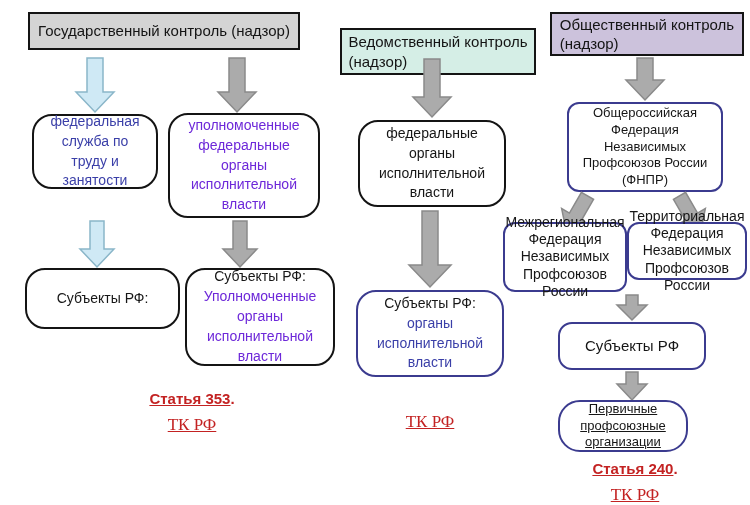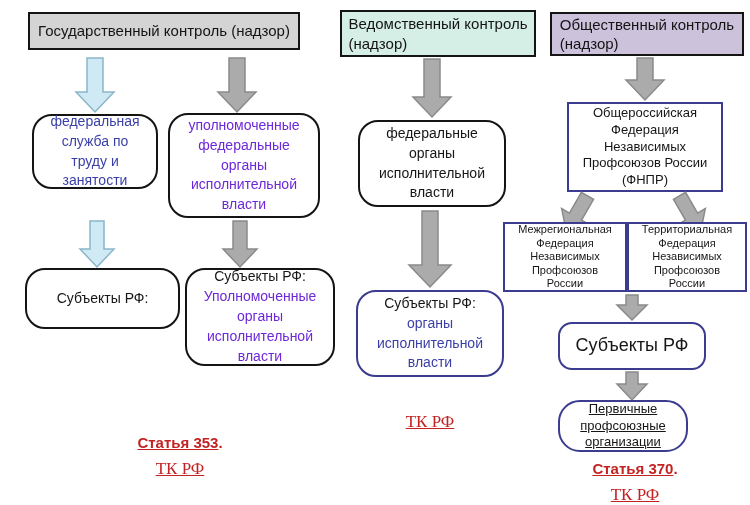--- a/index.html
+++ b/index.html
@@ -17,22 +17,22 @@
   .hdr-mint     { background:#d5eee6; }
   .hdr-lavender { background:#ccc2dc; }
   .node {
     position:absolute; box-sizing:border-box; background:#ffffff;
     border:2.5px solid #141414; border-radius:20px;
     display:flex; flex-direction:column; align-items:center; justify-content:center;
     text-align:center; font-size:14px; line-height:1.42; white-space:pre-line;
     padding:4px 6px;
   }
   .navy  { border-color:#3b3b8f; }
-  .rect  { border-radius:0; }
-  .small { font-size:11px; line-height:1.24; border-width:2px; padding:12px; }
+  .rect  { border-radius:12px; }
+  .small { font-size:14px; line-height:1.24; border-width:2px; padding:12px; }
   .mid   { font-size:13px; line-height:1.3; border-width:2px; }
   .blue  { color:#3a3fa8; }
   .olive { color:#6d28d9; }
   .black { color:#161616; }
   .art { position:absolute; width:160px; text-align:center; color:#c32222; }
   .art .lbl { font-weight:bold; font-size:15px; }
   .art .u   { text-decoration:underline; }
   .art .code {
     display:block; margin-top:7px;
     font-family:"Liberation Serif", serif; font-size:17px;
@@ -79,26 +79,26 @@
   </div>
 
   <div class="node" style="left:185px; top:268px; width:150px; height:98px;">
     <span class="black">Субъекты РФ:</span>
     <span class="olive">Уполномоченные
 органы
 исполнительной
 власти</span>
   </div>
 
-  <div class="art" style="left:100px; top:390px;margin-top:44px;">
+  <div class="art" style="left:112px; top:390px;">
     <span class="lbl"><span class="u">Статья 353</span><span>.</span></span>
     <span class="code">ТК РФ</span>
   </div>
 
-  <div class="hdr hdr-mint" style="left:340px; top:10px; width:196px; height:47px;">Ведомственный контроль
+  <div class="hdr hdr-mint" style="left:340px; top:28px; width:196px; height:47px;">Ведомственный контроль
 (надзор)</div>
 
   <svg class="arr arr-gray" style="left:412px; top:58px;" width="40" height="60" viewBox="0 0 40 60">
     <polygon points="12,1 28,1 28,39 39,39 20,59 1,39 12,39"></polygon>
   </svg>
 
   <div class="node black" style="left:358px; top:120px; width:148px; height:87px;">федеральные
 органы
 исполнительной
 власти</div>
@@ -137,38 +137,38 @@
   <svg class="arr arr-gray" style="left:673px; top:192px; transform:rotate(-30deg);" width="34" height="44" viewBox="0 0 34 44">
     <polygon points="10,1 24,1 24,25 33,25 17,43 1,25 10,25"></polygon>
   </svg>
 
   <div class="node navy rect small black" style="left:503px; top:222px; width:124px; height:70px;">Межрегиональная
 Федерация
 Независимых
 Профсоюзов
 России</div>
 
-  <div class="node navy rect small black" style="left:627px; top:222px; width:120px; height:70px;">Территориальная
+  <div class="node navy rect small black" style="left:627px; top:222px; width:120px; height:58px;">Территориальная
 Федерация
 Независимых
 Профсоюзов
 России</div>
 
   <svg class="arr arr-gray" style="left:616px; top:294px;" width="32" height="27" viewBox="0 0 32 27">
     <polygon points="10,1 22,1 22,11 31,11 16,26 1,11 10,11"></polygon>
   </svg>
 
-  <div class="node navy black" style="left:558px; top:322px; width:148px; height:48px; border-radius:14px; font-size:18px;text-align:center;">Субъекты РФ</div>
+  <div class="node navy black" style="left:558px; top:322px; width:148px; height:48px; border-radius:14px; font-size:15px;text-align:center;">Субъекты РФ</div>
 
   <svg class="arr arr-gray" style="left:616px; top:371px;" width="32" height="30" viewBox="0 0 32 30">
     <polygon points="10,1 22,1 22,13 31,13 16,29 1,13 10,13"></polygon>
   </svg>
 
   <div class="node navy mid black" style="left:558px; top:400px; width:130px; height:52px; border-radius:22px;text-decoration:underline;">Первичные
 профсоюзные
 организации</div>
 
   <div class="art" style="left:555px; top:460px;">
-    <span class="lbl"><span class="u">Статья 370</span><span>.</span></span>
+    <span class="lbl"><span class="u">Статья 240</span><span>.</span></span>
     <span class="code">ТК РФ</span>
   </div>
 
 </div>
 
 </body></html>

